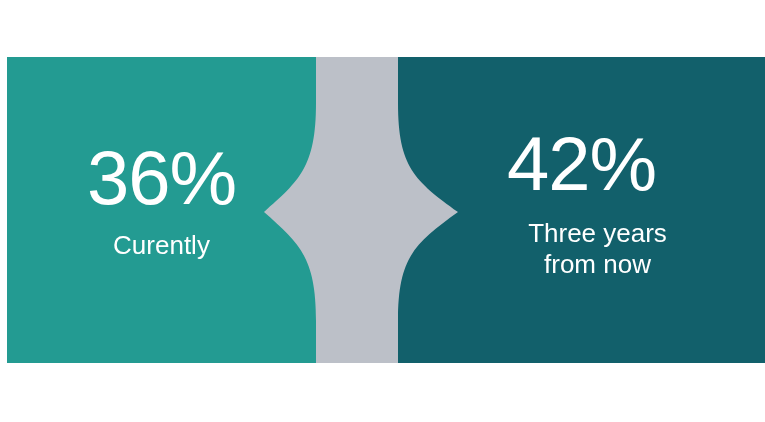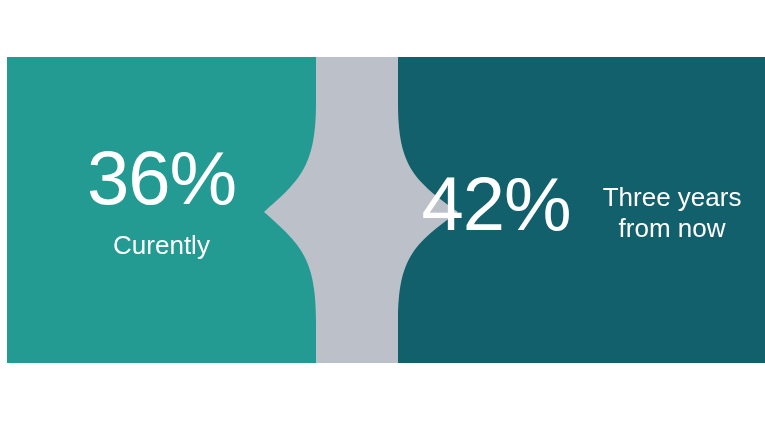--- a/index.html
+++ b/index.html
@@ -62,21 +62,21 @@
     padding-bottom: 18px;
     box-sizing: border-box;
   }
 
   #right-panel-text {
     left: 398px;
     top: 57px;
     width: 367px;
     height: 306px;
     display: flex;
-    flex-direction: row;
+    flex-direction: column;
     align-items: center;
     justify-content: center;
     padding-bottom: 12px;
     box-sizing: border-box;
   }
 
   .stat-value {
     font-size: 76px;
     font-weight: 300;
     letter-spacing: -1px;

